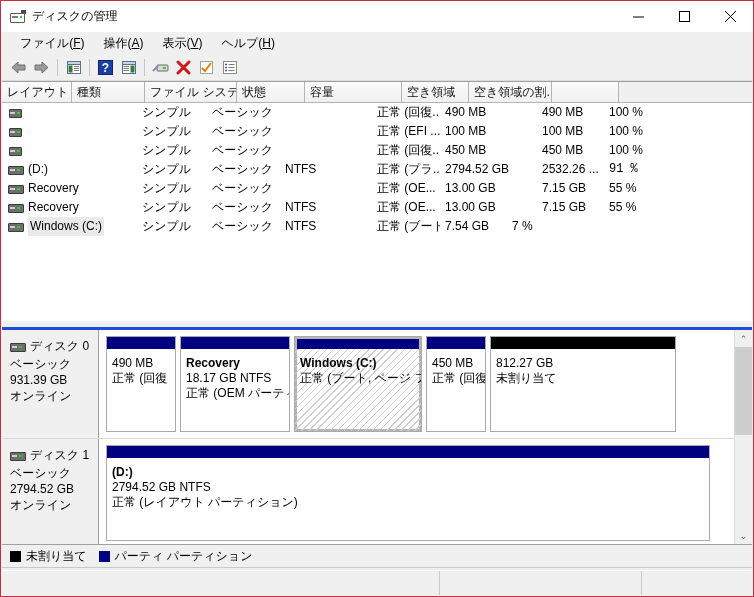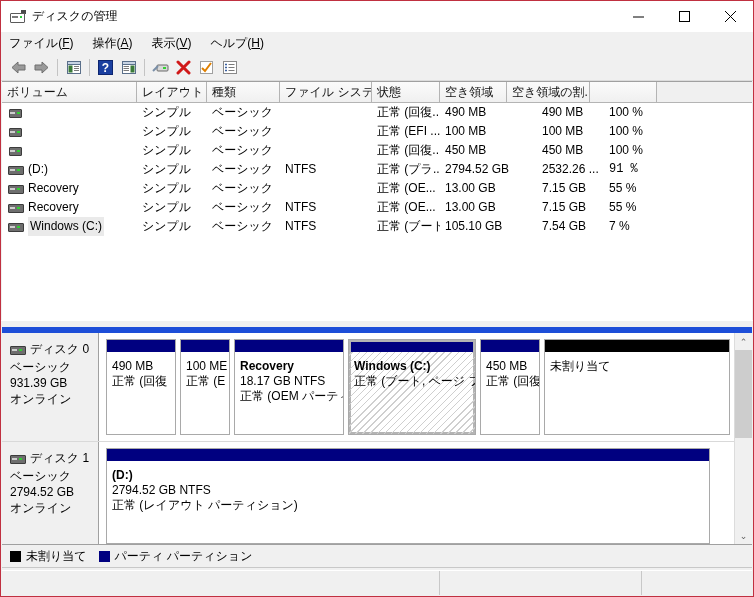--- a/index.html
+++ b/index.html
@@ -87,21 +87,21 @@
     color: #000;
     cursor: default;
   }
   .wc svg { display: block; }
   
   .menubar {
     height: 22px;
     background: #f0f0f0;
     display: flex;
     align-items: center;
-    padding-left: 4px;
+    padding-left: 15px;
     flex: 0 0 auto;
   }
   .menuitem {
     font-size: 12px;
     color: #000;
     padding: 2px 9px 2px 4px;
     margin-right: 6px;
     white-space: nowrap;
   }
   .menuitem u { text-decoration: underline; }
@@ -214,21 +214,21 @@
     height: 6px;
     background: #f0f0f0;
     flex: 0 0 auto;
     border-top: 1px solid #ffffff;
   }
   
   .graphpane {
     flex: 1 1 auto;
     background: #1d4ed8;
     margin: 0 1px;
-    border-top: 6px solid #1d4ed8;
+    border-top: 3px solid #1d4ed8;
     display: flex;
     overflow: hidden;
     position: relative;
   }
   .graph-inner {
     flex: 1 1 auto;
     display: flex;
     flex-direction: column;
     background: #ffffff;
     overflow: hidden;
@@ -472,25 +472,25 @@
           <line x1="3" y1="10.5" x2="5" y2="10.5" stroke="#3a5fa0" stroke-width="1.5"></line>
           <line x1="6.5" y1="4.5" x2="12.5" y2="4.5" stroke="#7a7a7a"></line>
           <line x1="6.5" y1="7.5" x2="12.5" y2="7.5" stroke="#7a7a7a"></line>
           <line x1="6.5" y1="10.5" x2="12.5" y2="10.5" stroke="#7a7a7a"></line>
         </svg>
     </div>
   </div>
 
   <div class="listpane">
     <div class="hdrrow" id="hdrrow">
-        <div class="hcell" style="width: 135px;">ボリューム</div>
         <div class="hcell" style="width: 70px;">レイアウト</div>
         <div class="hcell" style="width: 73px;">種類</div>
         <div class="hcell" style="width: 92px;">ファイル システム</div>
         <div class="hcell" style="width: 68px;">状態</div>
+        <div class="hcell" style="width: 97px;">容量</div>
         <div class="hcell" style="width: 67px;">空き領域</div>
         <div class="hcell" style="width: 83px;">空き領域の割...</div>
         <div class="hcell" style="width: 67px;"></div>
       </div>
     <div class="body-rows" id="bodyrows">
         <div class="vrow">
           <div class="vcell volname" style="width: 135px;">
             <span class="volicon small">
               <span class="vbody"></span>
               <span class="vslot"></span>
@@ -597,21 +597,20 @@
               <span class="vbody"></span>
               <span class="vslot"></span>
               <span class="vled"></span>
             </span>
             <span class="sel-text">Windows (C:)</span>
           </div>
           <div class="vcell" style="width: 70px;">シンプル</div>
           <div class="vcell" style="width: 73px;">ベーシック</div>
           <div class="vcell" style="width: 92px;">NTFS</div>
           <div class="vcell" style="width: 68px;">正常 (ブート...</div>
-          <div class="vcell" style="width: 97px;">105.10 GB</div>
           <div class="vcell" style="width: 67px;">7.54 GB</div>
           <div class="vcell" style="width: 83px;">7 %</div>
         </div>
       </div>
   </div>
 
   <div class="splitter"></div>
 
   <div class="graphpane">
     <div class="graph-inner" id="graphinner">
@@ -628,27 +627,20 @@
             <div class="dline">ベーシック</div>
             <div class="dline">931.39 GB</div>
             <div class="dline">オンライン</div>
           </div>
           <div class="partstrip">
             <div class="part" style="flex: 0 0 70px;">
               <div class="capbar" style="background: rgb(0, 0, 128);"></div>
               <div class="pinfo">
                 <div>490 MB</div>
                 <div>正常 (回復</div>
-              </div>
-            </div>
-            <div class="part" style="flex: 0 0 50px;">
-              <div class="capbar" style="background: rgb(0, 0, 128);"></div>
-              <div class="pinfo">
-                <div>100 ME</div>
-                <div>正常 (E</div>
               </div>
             </div>
             <div class="part" style="flex: 0 0 110px;">
               <div class="capbar" style="background: rgb(0, 0, 128);"></div>
               <div class="pinfo">
                 <div class="bold">Recovery</div>
                 <div>18.17 GB NTFS</div>
                 <div>正常 (OEM パーティ</div>
               </div>
             </div>
@@ -662,20 +654,21 @@
             <div class="part" style="flex: 0 0 60px;">
               <div class="capbar" style="background: rgb(0, 0, 128);"></div>
               <div class="pinfo">
                 <div>450 MB</div>
                 <div>正常 (回復</div>
               </div>
             </div>
             <div class="part" style="flex: 0 0 186px;">
               <div class="capbar" style="background: rgb(0, 0, 0);"></div>
               <div class="pinfo">
+                <div>812.27 GB</div>
                 <div>未割り当て</div>
               </div>
             </div>
           </div>
         </div>
         <div class="diskrow">
           <div class="diskinfo">
             <div class="dname">
               <span class="volicon">
                 <span class="vbody"></span>

